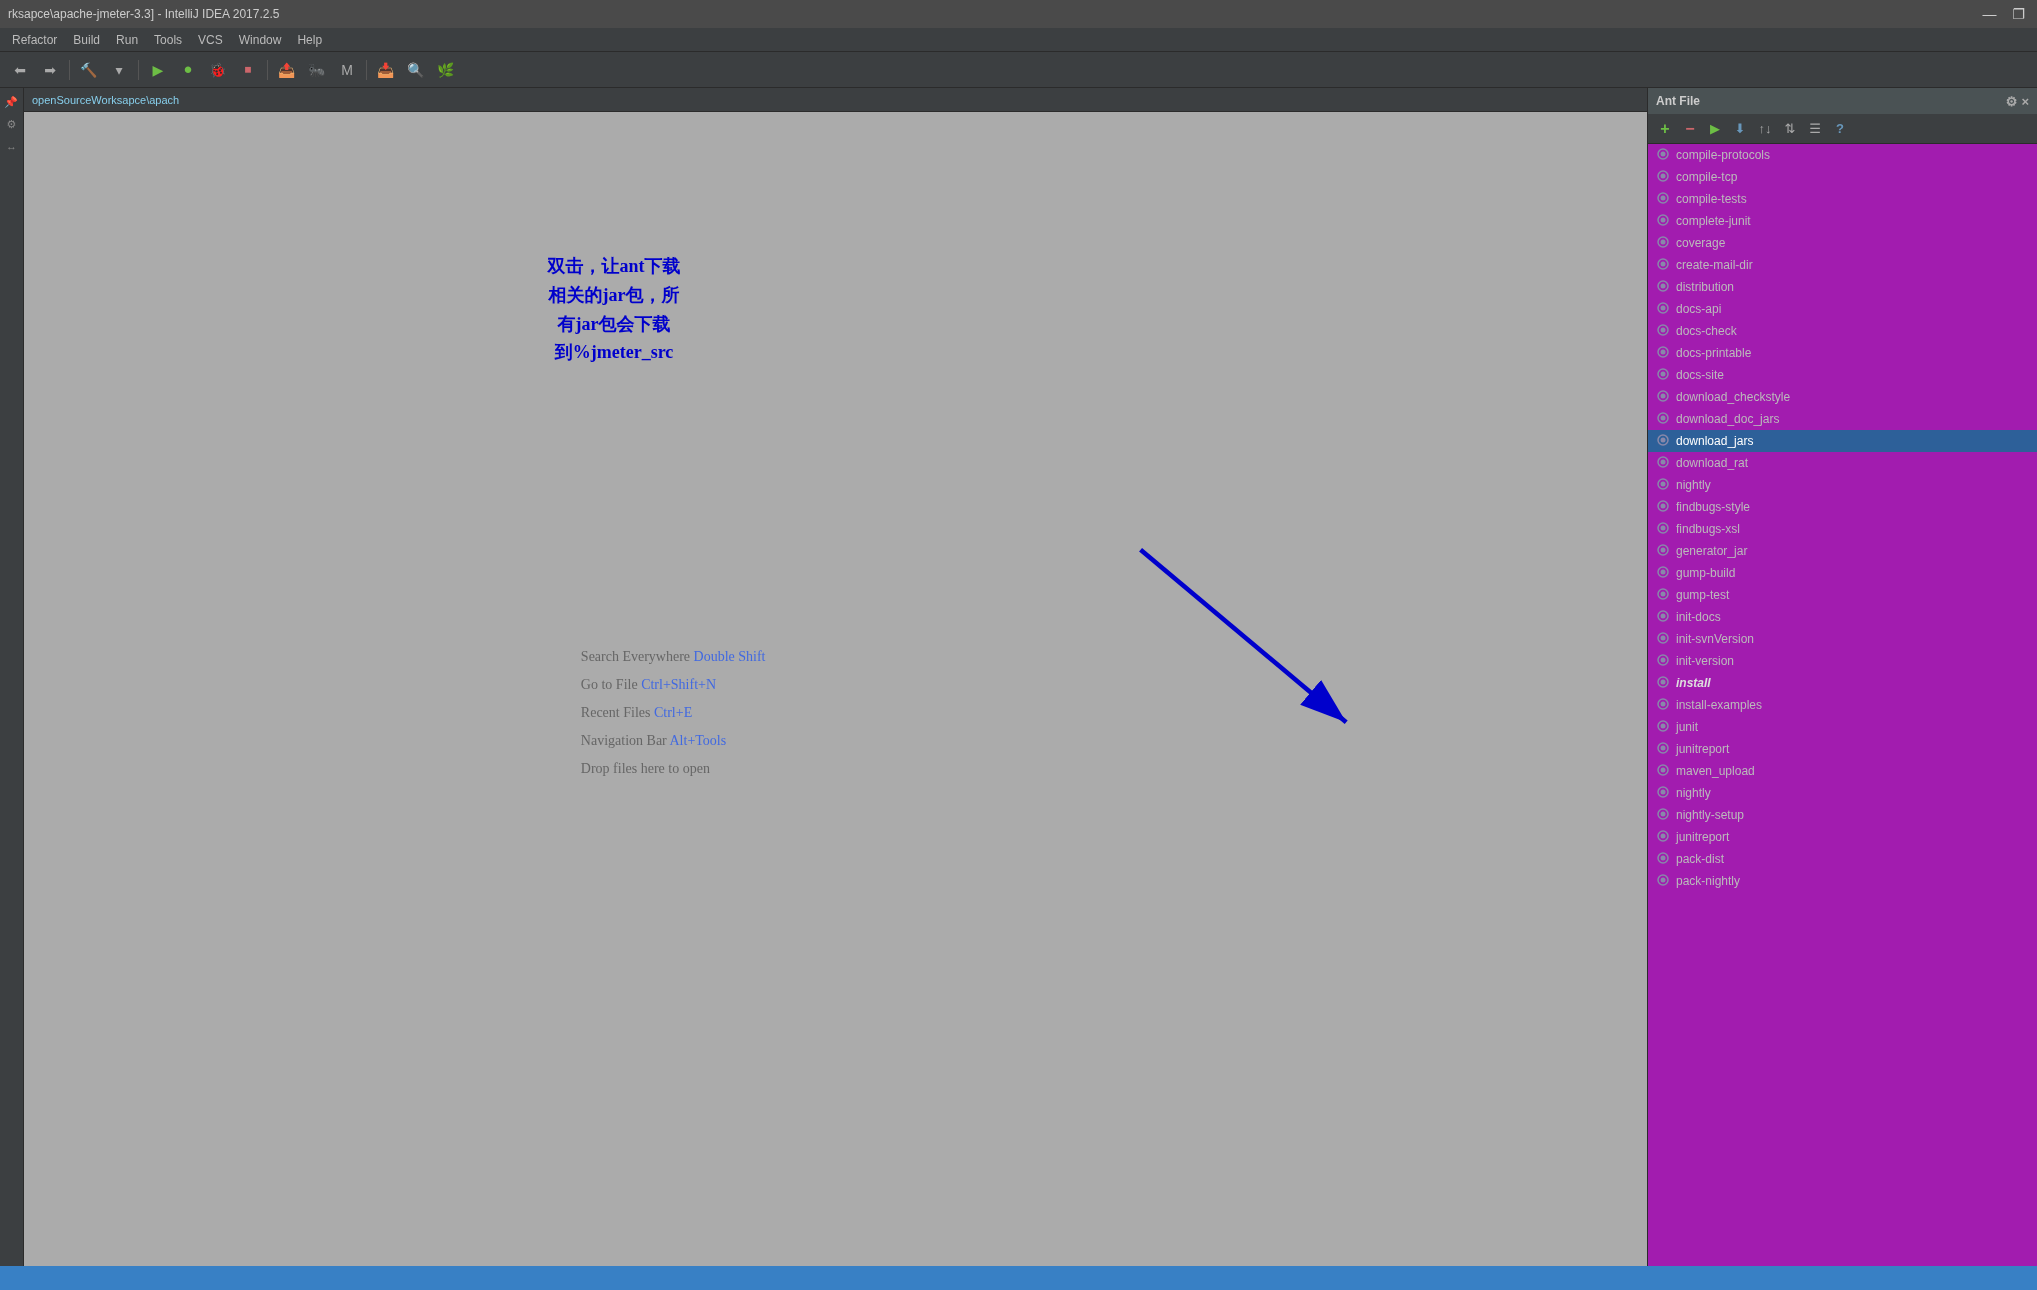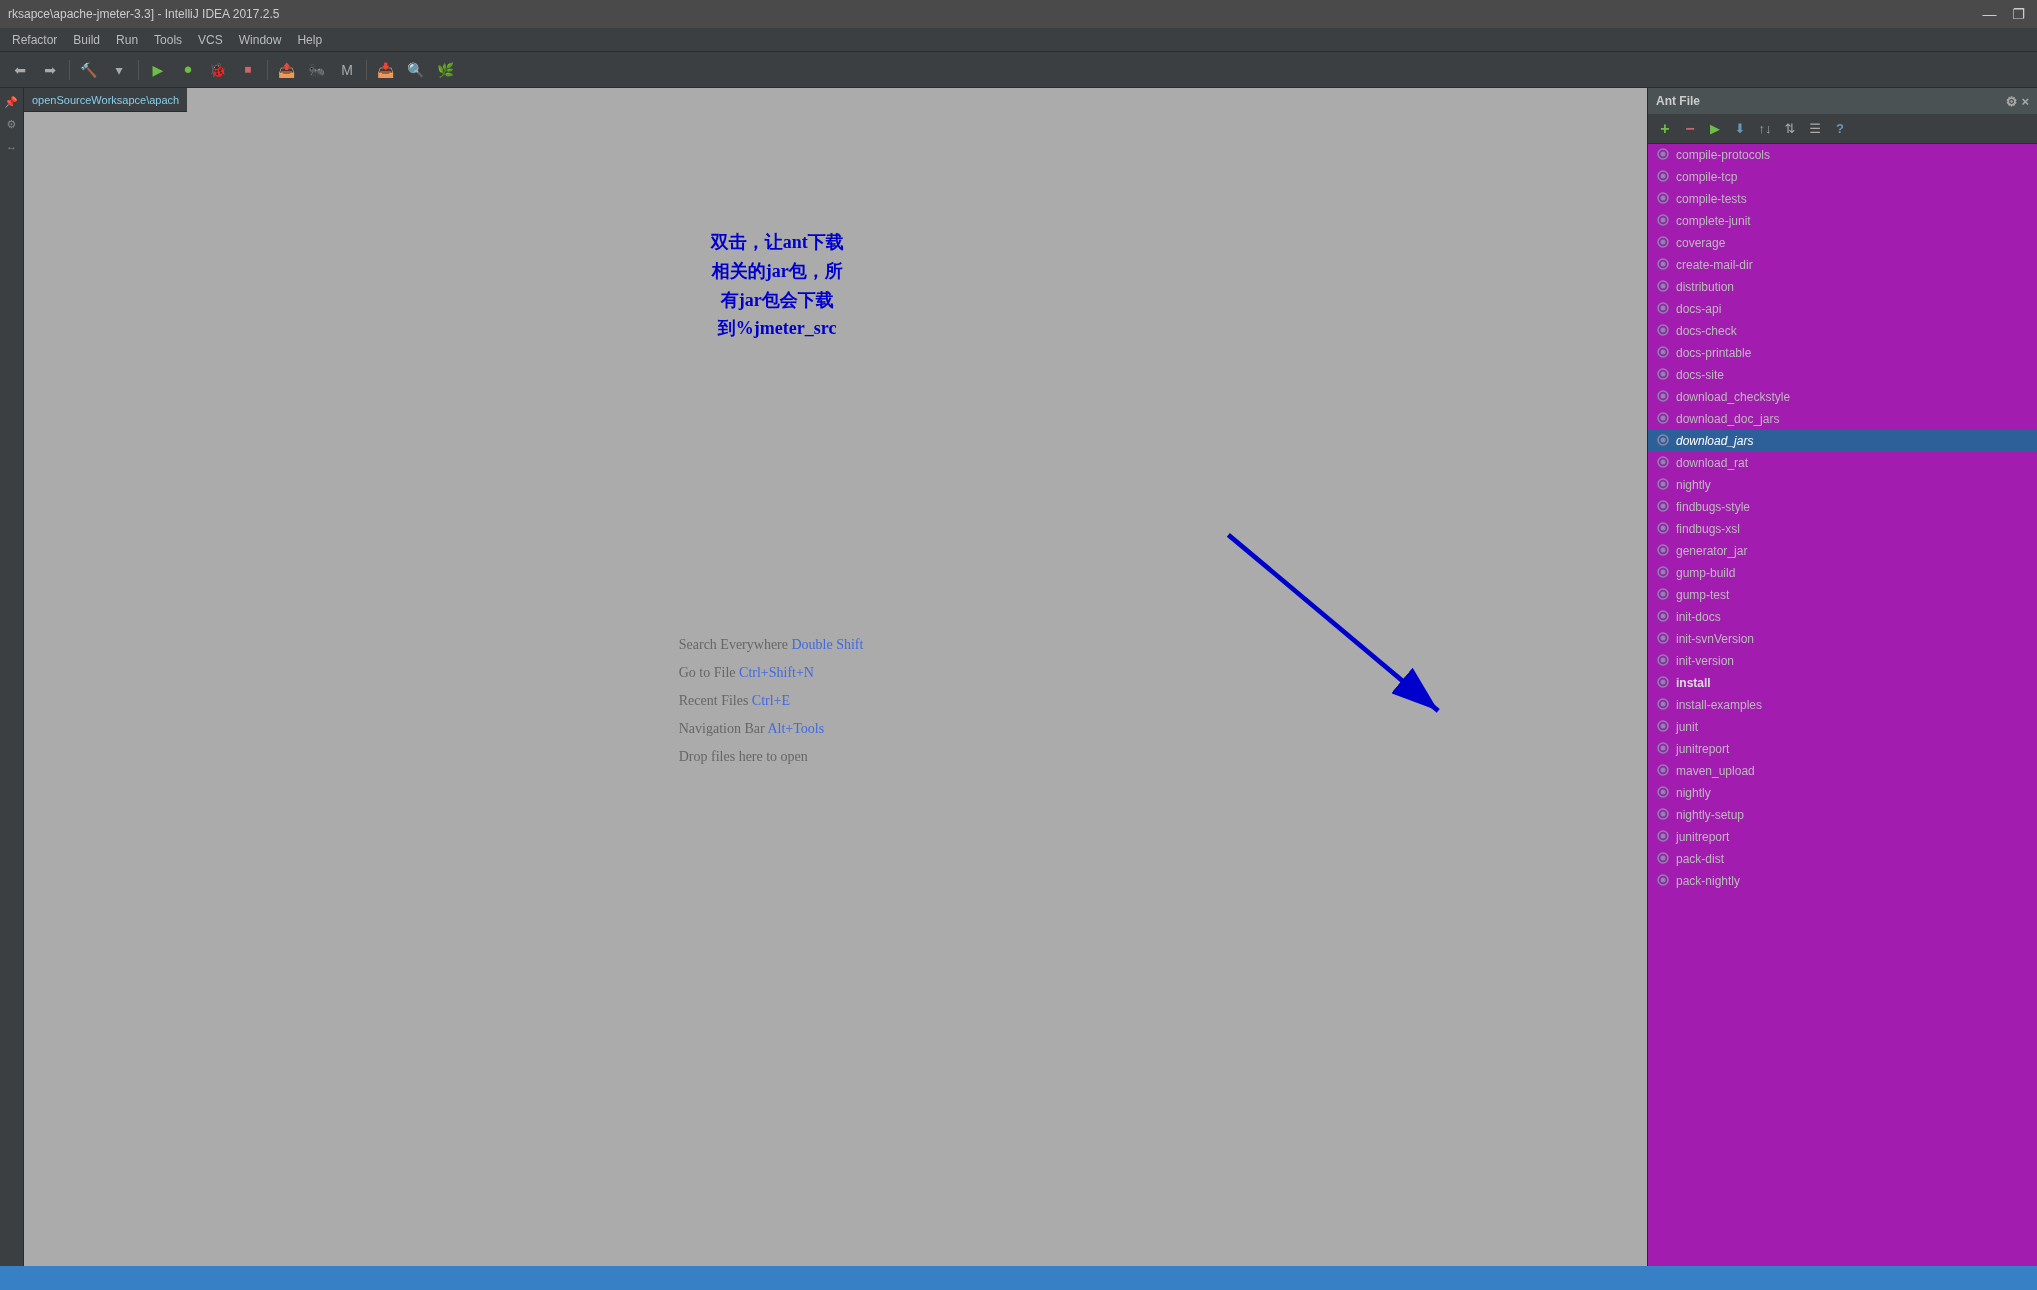--- a/index.html
+++ b/index.html
@@ -87,20 +87,21 @@
       justify-content: center;
       cursor: pointer;
     }
 
     
     .editor-area {
       flex: 1;
       background: #ababab;
       position: relative;
       display: flex;
+      flex-direction: column;
     }
     .editor-breadcrumb {
       height: 24px;
       background: #3c3f41;
       display: flex;
       align-items: center;
       padding: 0 8px;
       color: #87ceeb;
       font-size: 11px;
       border-bottom: 1px solid #2b2b2b;
@@ -205,22 +206,22 @@
     .ant-item {
       height: 22px;
       display: flex;
       align-items: center;
       padding: 0 8px;
       cursor: pointer;
       color: #bbb;
       font-size: 12px;
       gap: 6px;
     }
-    .ant-item.selected { background: #2d6099; color: #fff; font-style: italic; }
-    .ant-item.bold { font-weight: bold; color: #ddd; }
+    .ant-item.selected { background: #2d6099; color: #fff; }
+    .ant-item.bold { font-weight: bold; color: #ddd; font-style: italic; }
 
     
     .status-bar {
       height: 24px;
       background: #3880c5;
       display: flex;
       align-items: center;
       padding: 0 8px;
       color: #fff;
       font-size: 11px;

